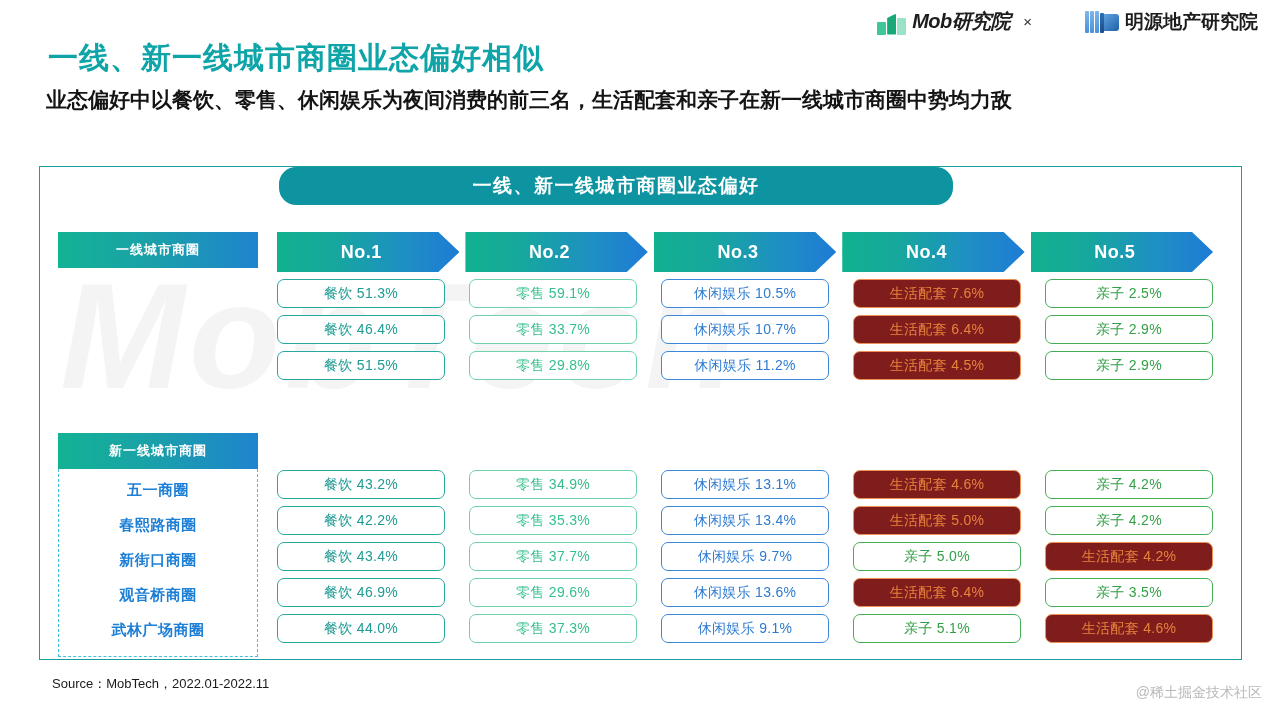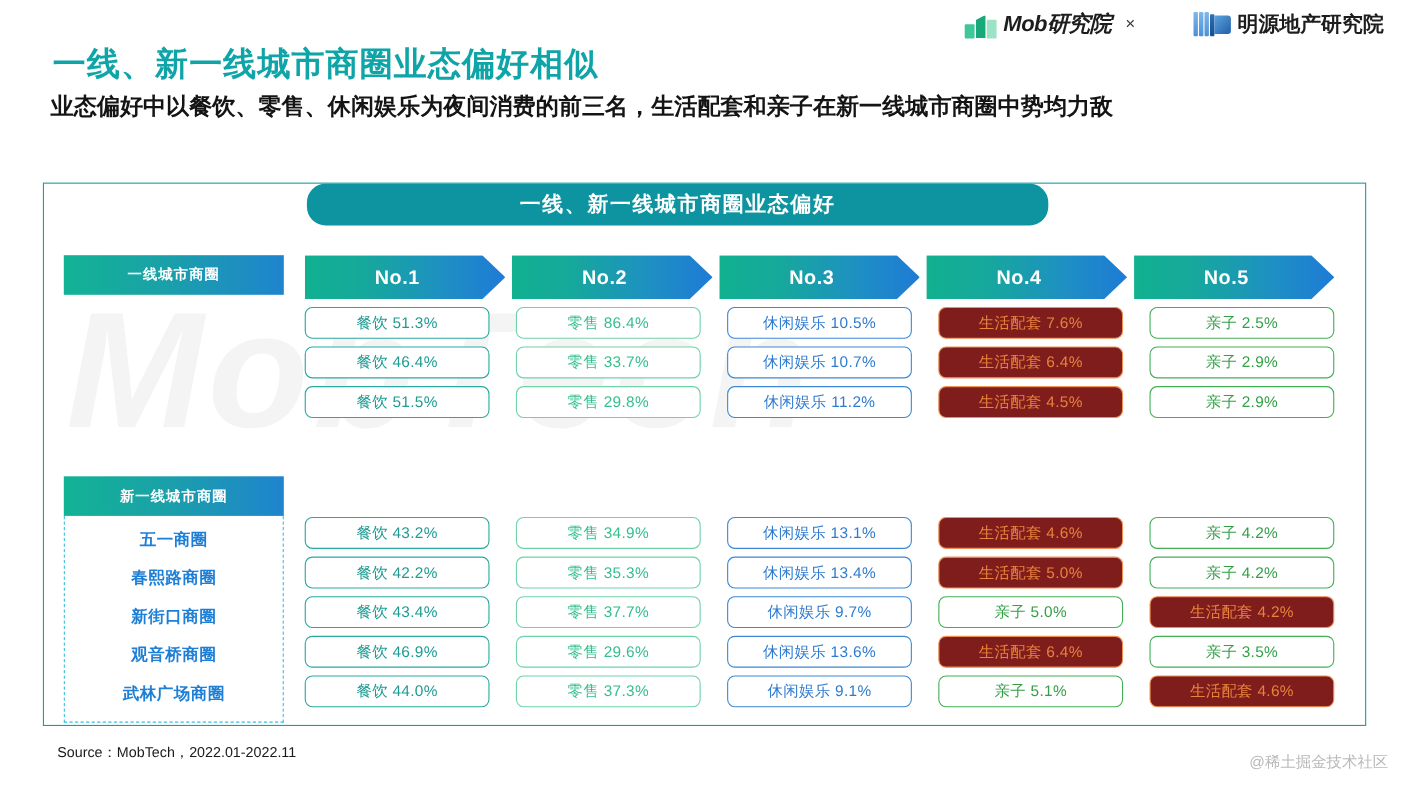--- a/index.html
+++ b/index.html
@@ -68,21 +68,21 @@
 
   
   .title {
     position: absolute; left: 48px; top: 38px;
     font-size: 30px; font-weight: bold; color: #0FA5A8;
     letter-spacing: 1px; z-index: 3;
   }
   .subtitle {
     position: absolute; left: 46px; top: 86px; width: 1195px;
     font-size: 21px; font-weight: bold; color: #141414;
-    line-height: 1.33; letter-spacing: 0px; z-index: 3; font-family: Liberation Mono, monospace;
+    line-height: 1.33; letter-spacing: 0px; z-index: 3;
   }
 
   
   .panel {
     position: absolute;
     left: 39px; top: 166px;
     width: 1203px; height: 494px;
     border: 1.5px solid #1A9D9E;
     background: transparent;
     z-index: 2;
@@ -240,21 +240,21 @@
         <div class="grp-item">春熙路商圈</div>
         <div class="grp-item">新街口商圈</div>
         <div class="grp-item">观音桥商圈</div>
         <div class="grp-item">武林广场商圈</div>
       </div>
   </div>
 
   <div class="grid grid-a" id="grid-a">
       <div class="row">
         <div class="cell cat-food">餐饮 51.3%</div>
-        <div class="cell cat-retail">零售 86.4%</div>
+        <div class="cell cat-retail">零售 59.1%</div>
         <div class="cell cat-leisure">休闲娱乐 10.5%</div>
         <div class="cell cat-life">生活配套 7.6%</div>
         <div class="cell cat-kids">亲子 2.5%</div>
       </div>
       <div class="row">
         <div class="cell cat-food">餐饮 46.4%</div>
         <div class="cell cat-retail">零售 33.7%</div>
         <div class="cell cat-leisure">休闲娱乐 10.7%</div>
         <div class="cell cat-life">生活配套 6.4%</div>
         <div class="cell cat-kids">亲子 2.9%</div>

